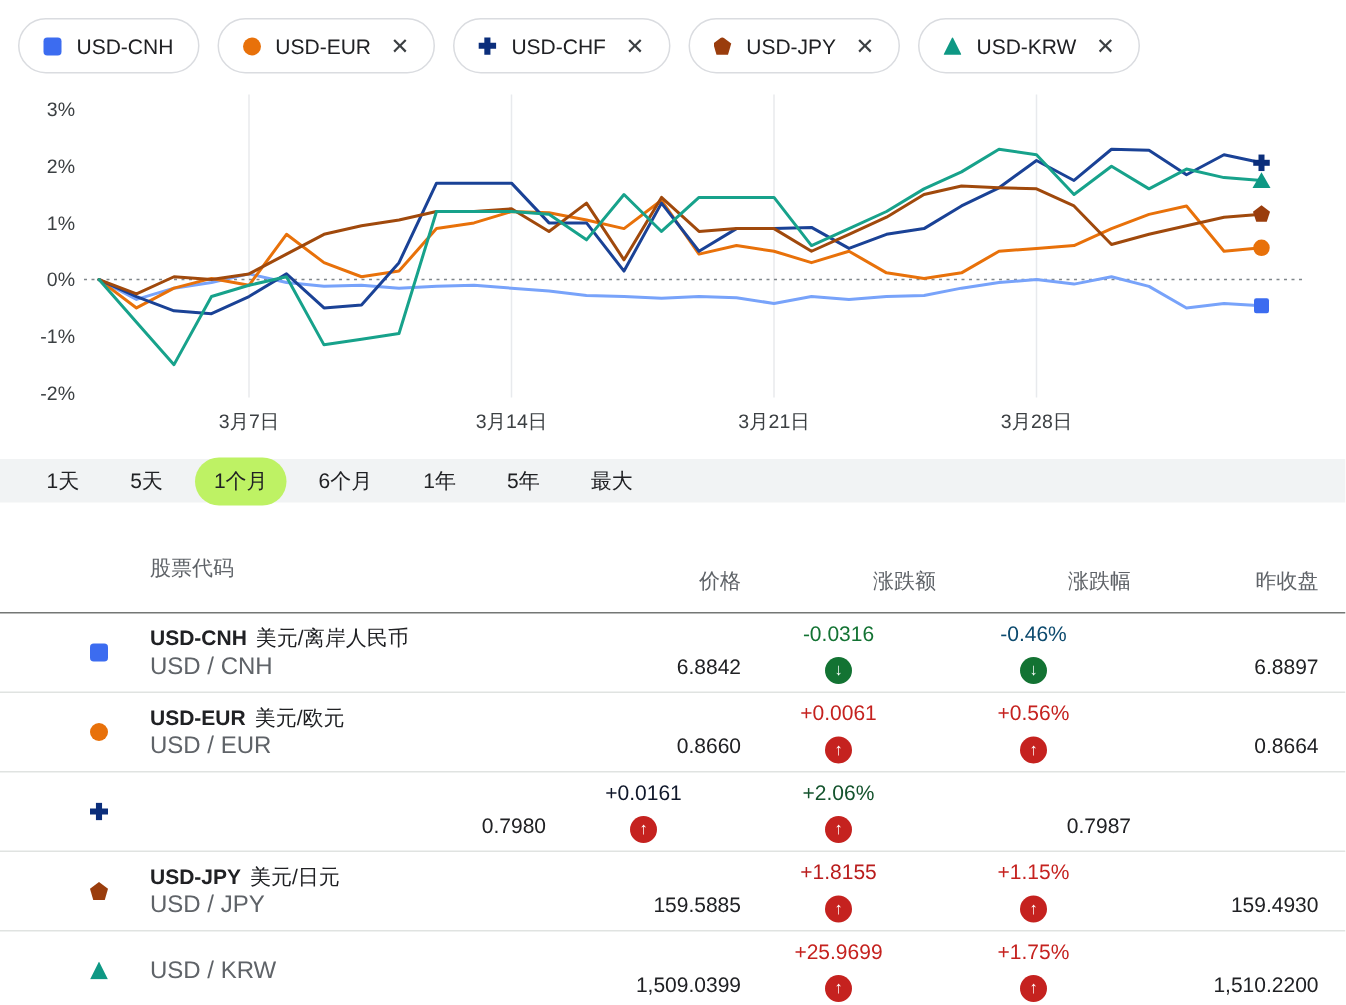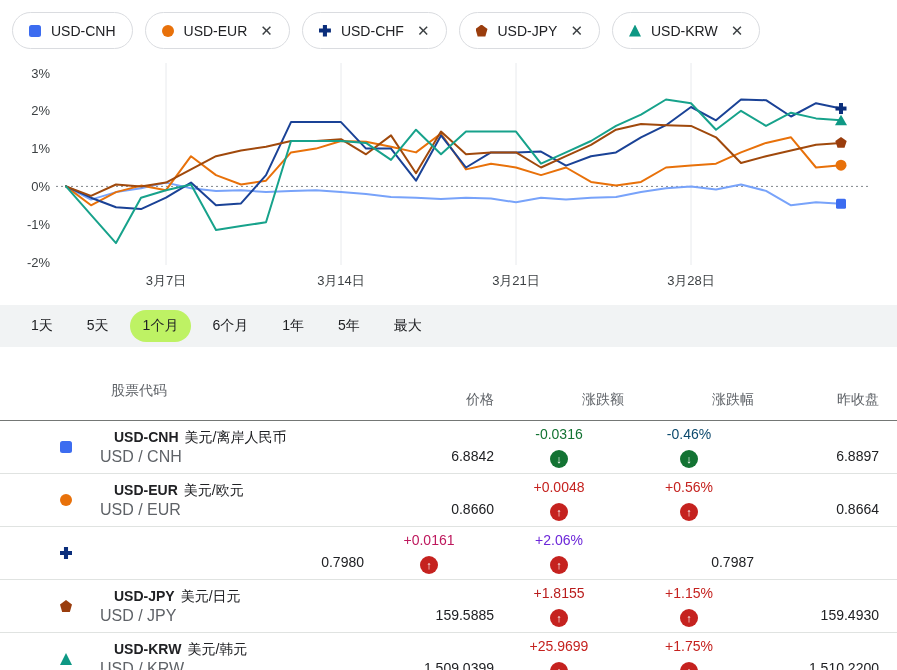--- a/index.html
+++ b/index.html
@@ -27,37 +27,37 @@
   .sym[data-shape="pentagon"] { clip-path:polygon(50% 0,100% 38%,82% 100%,18% 100%,0 38%); }
   .sym[data-shape="triangle"] { clip-path:polygon(50% 0,100% 100%,0 100%); }
 
   
   .chart-area { padding:2px 0 0 6px; }
   #chart-svg text { font-family:inherit; }
 
   
   .range-bar {
     background:#f1f3f4; display:flex; align-items:center; gap:8px;
-    padding:8px 18px; margin-top:8px; height:42px;
+    padding:8px 18px; margin-top:8px; height:29px;
   }
   .range { padding:7px 13px; font-size:14px; color:#202124; border-radius:16px; cursor:pointer; white-space:nowrap; }
   .range.active { background:#bef264; font-weight:400; }
 
   
   .quotes-table { margin-top:26px; }
   .thead, .trow {
     display:grid;
     grid-template-columns:100px 1fr 130px 130px 130px 125px;
     align-items:center; padding-right:18px;
   }
-  .thead { color:#5f6368; font-size:14px; padding-bottom:11px; border-bottom:1px solid #747775;padding-left:11px; }
+  .thead { color:#5f6368; font-size:14px; padding-bottom:11px; border-bottom:1px solid #747775; }
   .thead .num { text-align:right; }
   .trow { height:53px; border-bottom:1px solid #e0e3e1; cursor:pointer; }
   .sym-cell { padding-left:60px; display:flex; align-items:center; }
-  .line1 { font-size:14px; line-height:17px;margin-left:14px; }
+  .line1 { font-size:14px; line-height:17px; }
   .ticker { font-weight:700; }
   .cname { margin-left:6px; }
   .sub { font-size:16px; color:#5f6368; margin-top:2px; }
   .num { text-align:right; font-size:14px;margin-top:18px; }
   .chg { display:flex; justify-content:flex-end; align-items:center; gap:8px; font-weight:500; font-size:14px;flex-direction:column; }
   .badge {
     width:18px; height:18px; border-radius:50%; color:#fff; flex:none;
     display:inline-flex; align-items:center; justify-content:center;
     font-size:11px; font-weight:700; line-height:1;
   }
@@ -177,47 +177,47 @@
   <div class="trow">
     <div class="sym-cell">
         <span class="sym" data-shape="circle" style="background: rgb(232, 113, 10);"></span>
       </div>
     <div>
       <div class="line1"><span class="ticker">USD-EUR</span><span class="cname">美元/欧元</span></div>
       <div class="sub">USD / EUR</div>
     </div>
     <div class="num">0.8660</div>
     <div class="chg">
-      <span style="color: rgb(197, 34, 31);">+0.0048</span>
+      <span style="color: rgb(197, 34, 31);">+0.0061</span>
       <span class="badge" style="background: rgb(197, 34, 31);">
           <span>↑</span>
         </span>
     </div>
     <div class="chg">
       <span style="color: rgb(197, 34, 31);">+0.56%</span>
       <span class="badge" style="background: rgb(197, 34, 31);">
           <span>↑</span>
         </span>
     </div>
     <div class="num">0.8664</div>
   </div>
 
   <div class="trow">
     <div class="sym-cell">
         <span class="sym" data-shape="plus" style="background: rgb(11, 46, 123);"></span>
       </div>
     <div class="num">0.7980</div>
     <div class="chg">
-      <span style="color: #be185d;">+0.0161</span>
-      <span class="badge" style="background: rgb(197, 34, 31);">
-          <span>↑</span>
-        </span>
-    </div>
-    <div class="chg">
-      <span style="color: #6d28d9;">+2.06%</span>
+      <span style="color: #0f172a;">+0.0161</span>
+      <span class="badge" style="background: rgb(197, 34, 31);">
+          <span>↑</span>
+        </span>
+    </div>
+    <div class="chg">
+      <span style="color: #14532d;">+2.06%</span>
       <span class="badge" style="background: rgb(197, 34, 31);">
           <span>↑</span>
         </span>
     </div>
     <div class="num">0.7987</div>
   </div>
 
   <div class="trow">
     <div class="sym-cell">
         <span class="sym" data-shape="pentagon" style="background: rgb(154, 61, 13);"></span>
@@ -240,21 +240,20 @@
         </span>
     </div>
     <div class="num">159.4930</div>
   </div>
 
   <div class="trow">
     <div class="sym-cell">
         <span class="sym" data-shape="triangle" style="background: rgb(14, 152, 132);"></span>
       </div>
     <div>
-      <div class="line1"><span class="ticker">USD-KRW</span><span class="cname">美元/韩元</span></div>
       <div class="sub">USD / KRW</div>
     </div>
     <div class="num">1,509.0399</div>
     <div class="chg">
       <span style="color: rgb(197, 34, 31);">+25.9699</span>
       <span class="badge" style="background: rgb(197, 34, 31);">
           <span>↑</span>
         </span>
     </div>
     <div class="chg">

